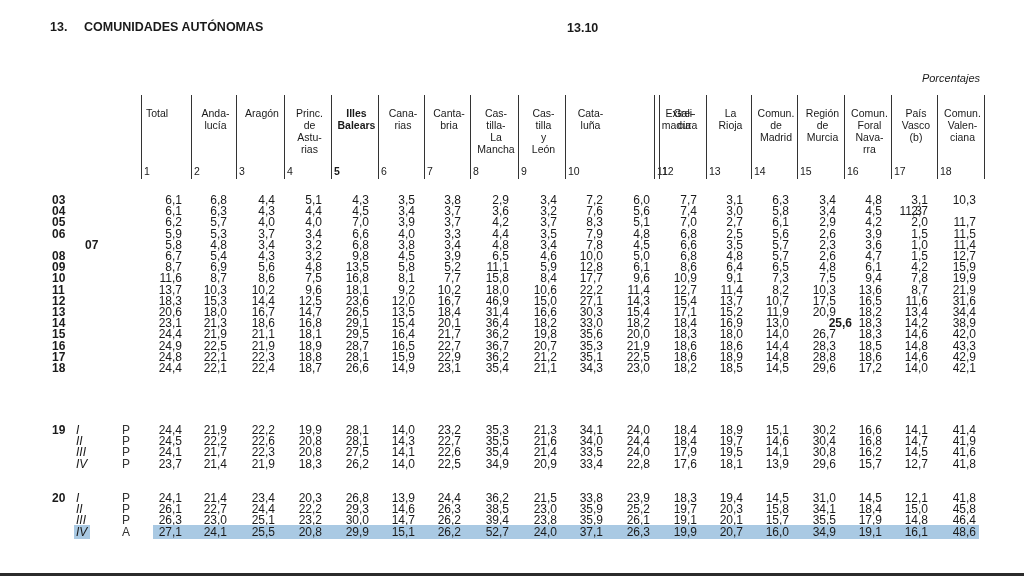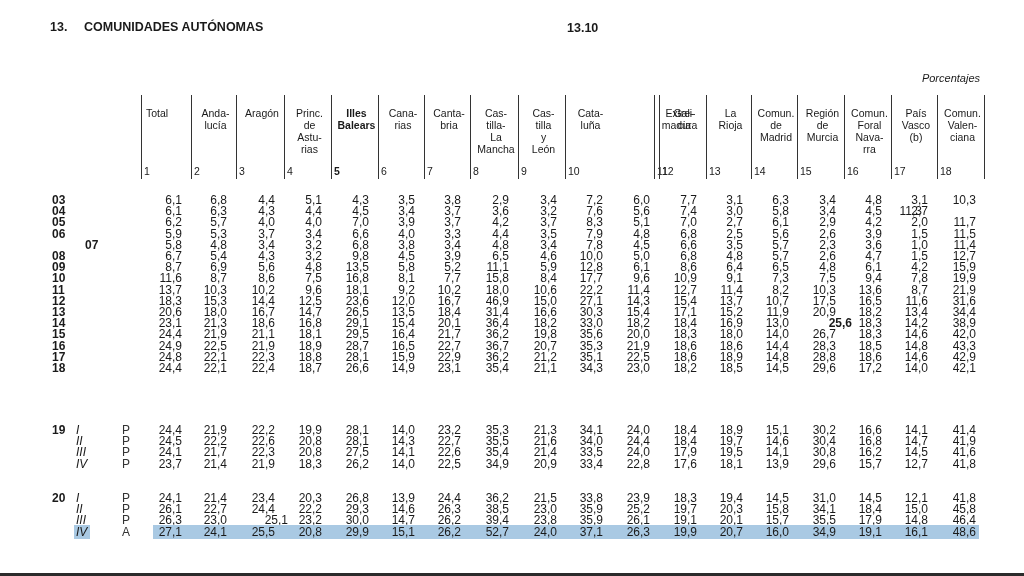--- a/index.html
+++ b/index.html
@@ -595,21 +595,21 @@
       <span class="cell" style="left: 796px;">34,1</span>
       <span class="cell" style="left: 842px;">18,4</span>
       <span class="cell" style="left: 888px;">15,0</span>
       <span class="cell" style="left: 936px;">45,8</span>
     </div>
     <div class="row" style="top: 514.4px; width: 1024px;">
       <span class="rlabel"><span style="position: absolute; left: 0px;"></span><span class="q" style="position: absolute; left: 24px;">III</span></span>
       <span class="flag">P</span>
       <span class="cell" style="left: 142px;">26,3</span>
       <span class="cell" style="left: 187px;">23,0</span>
-      <span class="cell" style="left: 248px; text-align: right;">25,1</span>
+      <span class="cell" style="left: 235px; text-align: right;">25,1</span>
       <span class="cell" style="left: 282px;">23,2</span>
       <span class="cell" style="left: 329px;">30,0</span>
       <span class="cell" style="left: 375px;">14,7</span>
       <span class="cell" style="left: 421px;">26,2</span>
       <span class="cell" style="left: 469px;">39,4</span>
       <span class="cell" style="left: 517px;">23,8</span>
       <span class="cell" style="left: 563px;">35,9</span>
       <span class="cell" style="left: 610px;">26,1</span>
       <span class="cell" style="left: 657px;">19,1</span>
       <span class="cell" style="left: 703px;">20,1</span>

